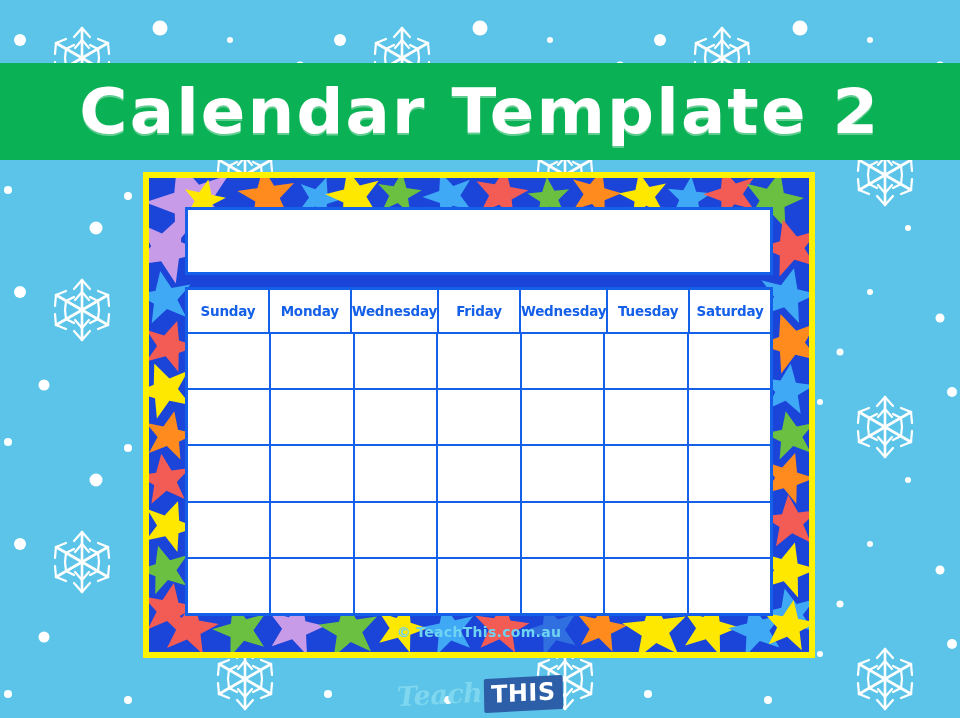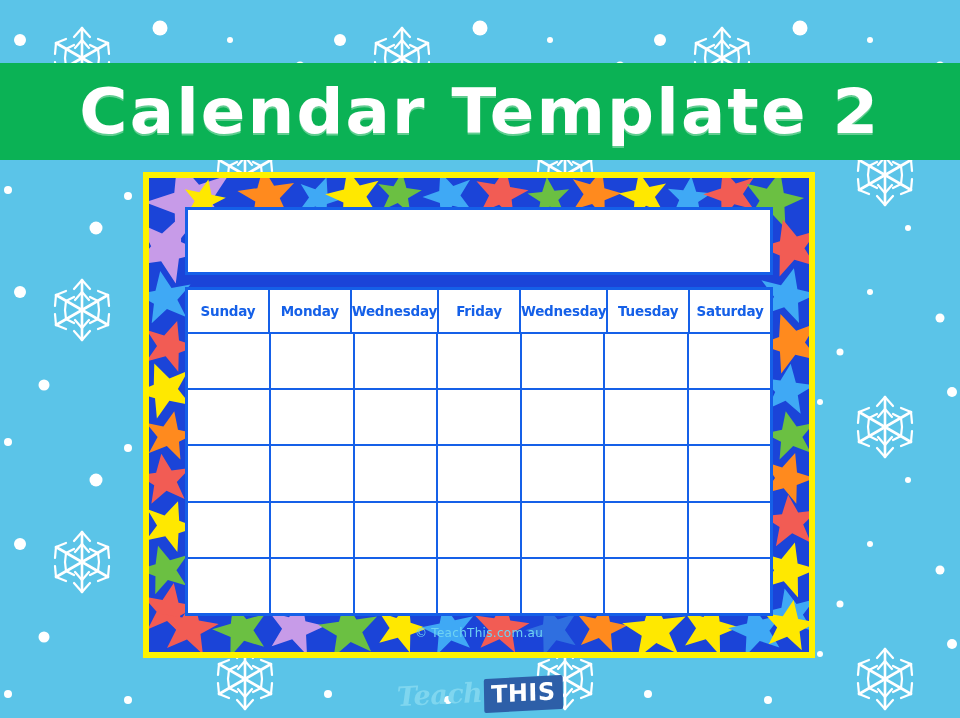--- a/index.html
+++ b/index.html
@@ -154,22 +154,22 @@
 
   
   #copyright {
     position: absolute;
     left: 0;
     right: 0;
     bottom: 12px;
     z-index: 6;
     text-align: center;
     font-family: "DejaVu Sans", sans-serif;
-    font-size: 12px;
-    font-weight: normal;
+    font-size: 14px;
+    font-weight: bold;
     color: #6FD3F2;
     letter-spacing: 0.3px;
   }
 
   
   #logo {
     position: absolute;
     left: 0;
     right: 0;
     top: 672px;

